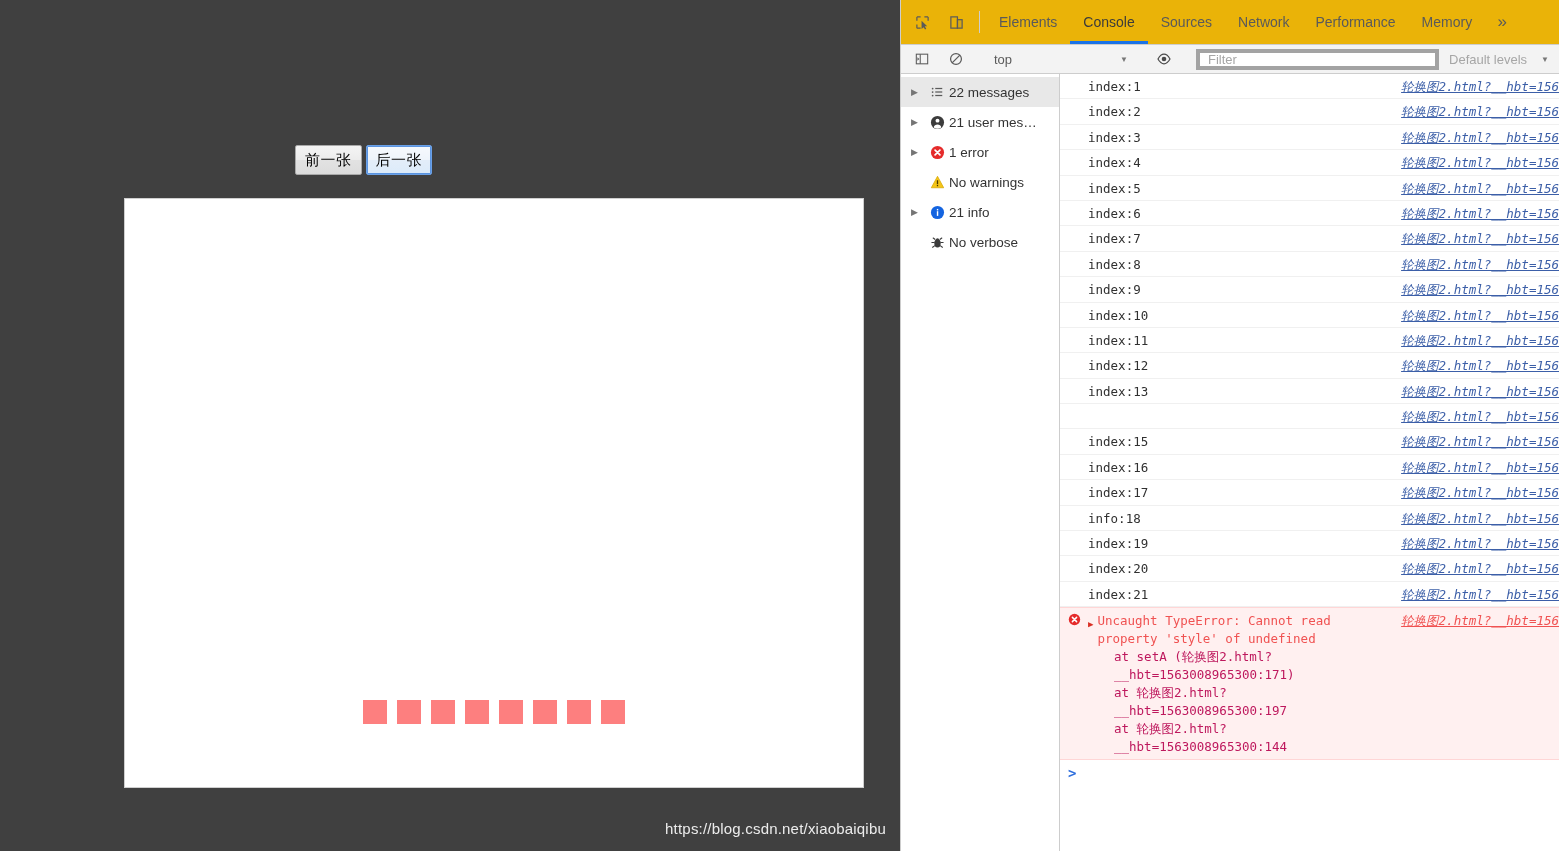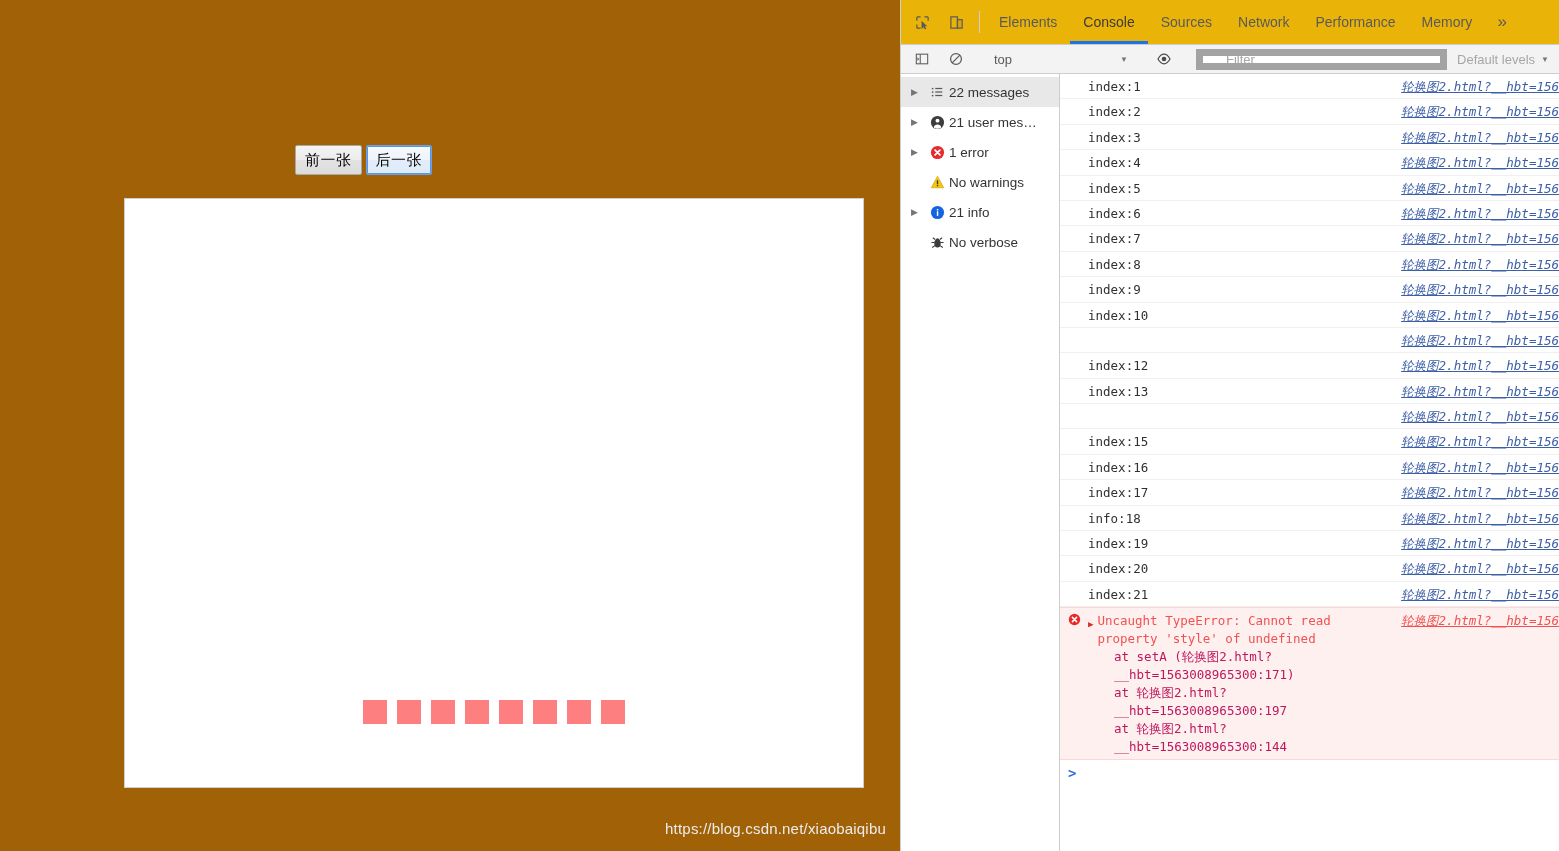--- a/index.html
+++ b/index.html
@@ -9,21 +9,21 @@
     overflow: hidden;
     background: #ffffff;
     font-family: "Liberation Sans", sans-serif;
   }
   #app { position: relative; width: 1559px; height: 851px; }
 
   
   #page-pane {
     position: absolute; left: 0; top: 0;
     width: 900px; height: 851px;
-    background: #a16207;
+    background: #404040;
     overflow: hidden;
     text-decoration: underline;
   }
   .btn-row {
     position: absolute; left: 295px; top: 145px;
     display: flex; gap: 4px; align-items: flex-start;
   }
   .pg-btn {
     font-family: "Liberation Sans", sans-serif;
     font-size: 15px;
@@ -130,34 +130,34 @@
     padding: 0 6px 0 8px;
     font-size: 13px; color: #5a5a5a;
     cursor: pointer;
     justify-content: space-between;
   }
   .caret { font-size: 8px; color: #777; margin-left: 6px; }
   .filter-input {
     flex: 1;
     height: 21px;
     margin: 0 2px;
-    border: 7px solid #a3a3a3;
+    border: 4px solid #a3a3a3;
     background: #fff;
-    padding: 0 23px;
+    padding: 0 8px;
     font-size: 13px;
     font-family: "Liberation Sans", sans-serif;
     color: #333;
     outline: none;
   }
   .filter-input::placeholder { color: #a6a6a6; }
   .levels-select {
     display: flex; align-items: center;
     padding: 0 10px 0 8px;
     font-size: 13px; color: #a6a6a6;
-    cursor: pointer; white-space: nowrap;
+    cursor: pointer; white-space: nowrap; gap: 8px;
   }
 
   .dt-body { flex: 1; display: flex; min-height: 0; }
 
   
   .dt-sidebar {
     width: 159px; min-width: 159px;
     background: #ffffff;
     border-right: 1px solid #cdcdcd;
     padding-top: 3px;
@@ -456,20 +456,21 @@
             <div class="msg-text">index:9</div>
             <div class="msg-src">轮换图2.html?__hbt=156</div>
           </div>
           <div class="msg-row">
             <div class="msg-gutter"></div>
             <div class="msg-text">index:10</div>
             <div class="msg-src">轮换图2.html?__hbt=156</div>
           </div>
           <div class="msg-row">
             <div class="msg-gutter"></div>
+            <div class="msg-text">index:11</div>
             <div class="msg-src">轮换图2.html?__hbt=156</div>
           </div>
           <div class="msg-row">
             <div class="msg-gutter"></div>
             <div class="msg-text">index:12</div>
             <div class="msg-src">轮换图2.html?__hbt=156</div>
           </div>
           <div class="msg-row">
             <div class="msg-gutter"></div>
             <div class="msg-text">index:13</div>

